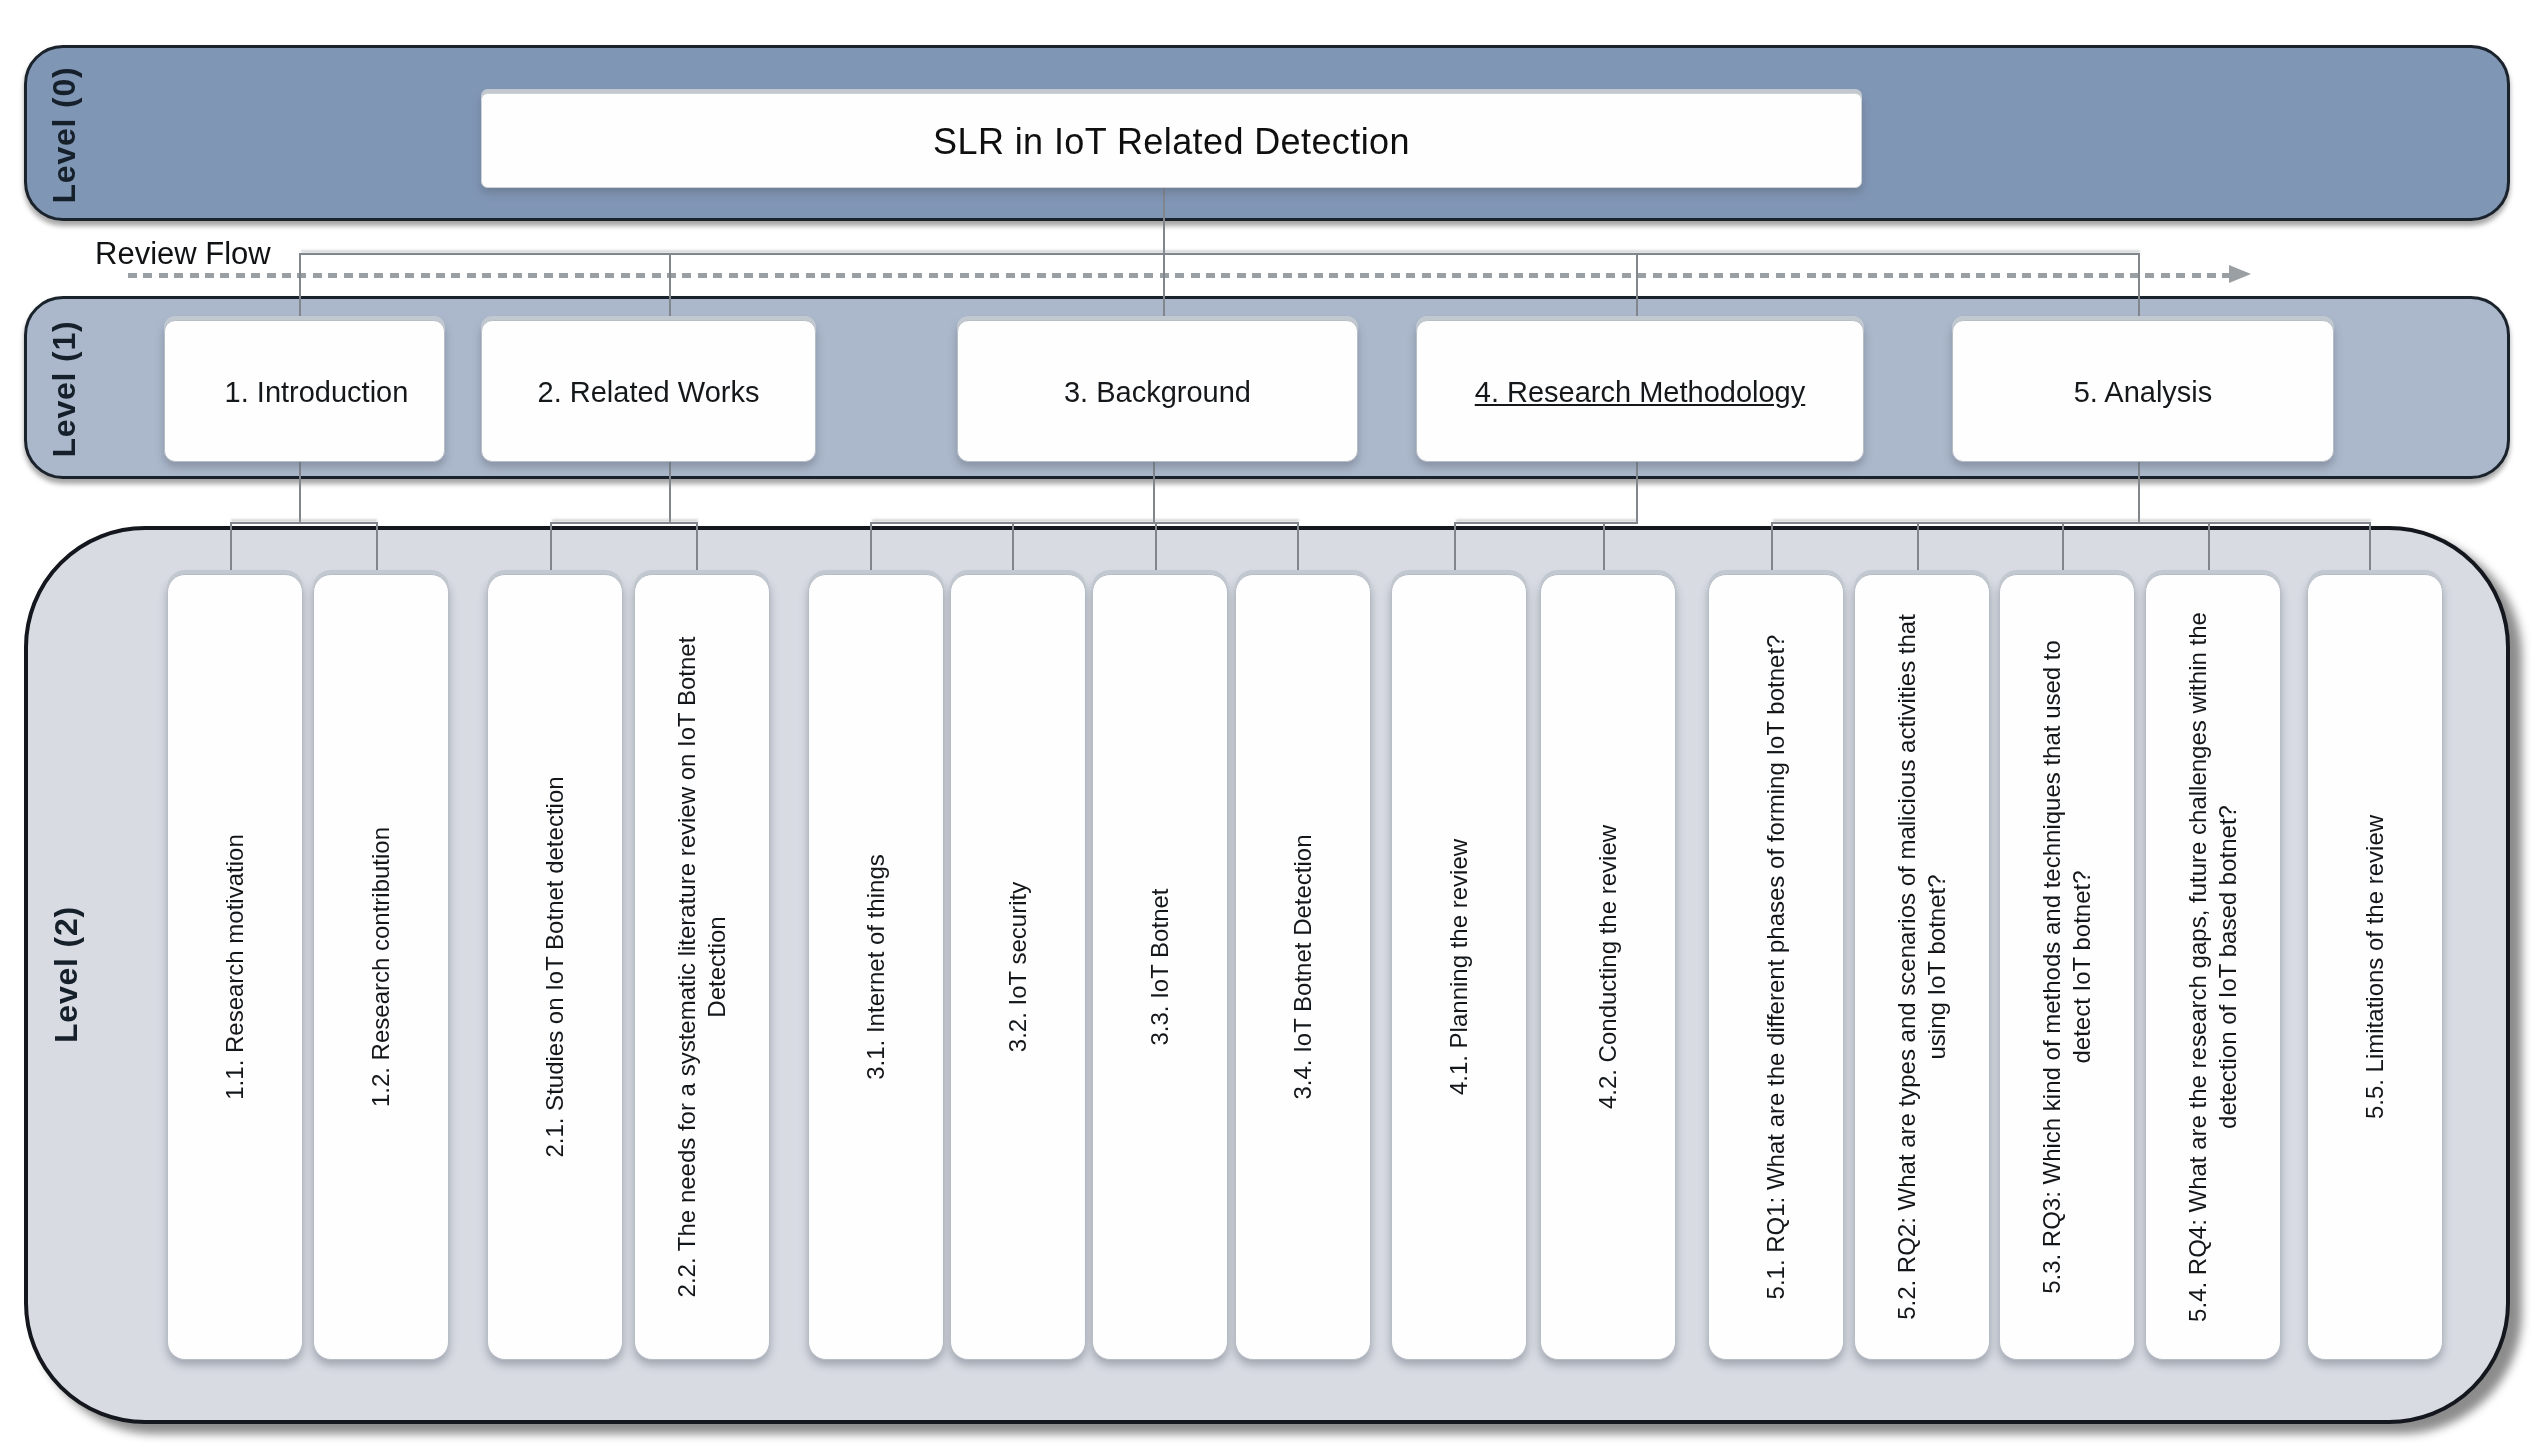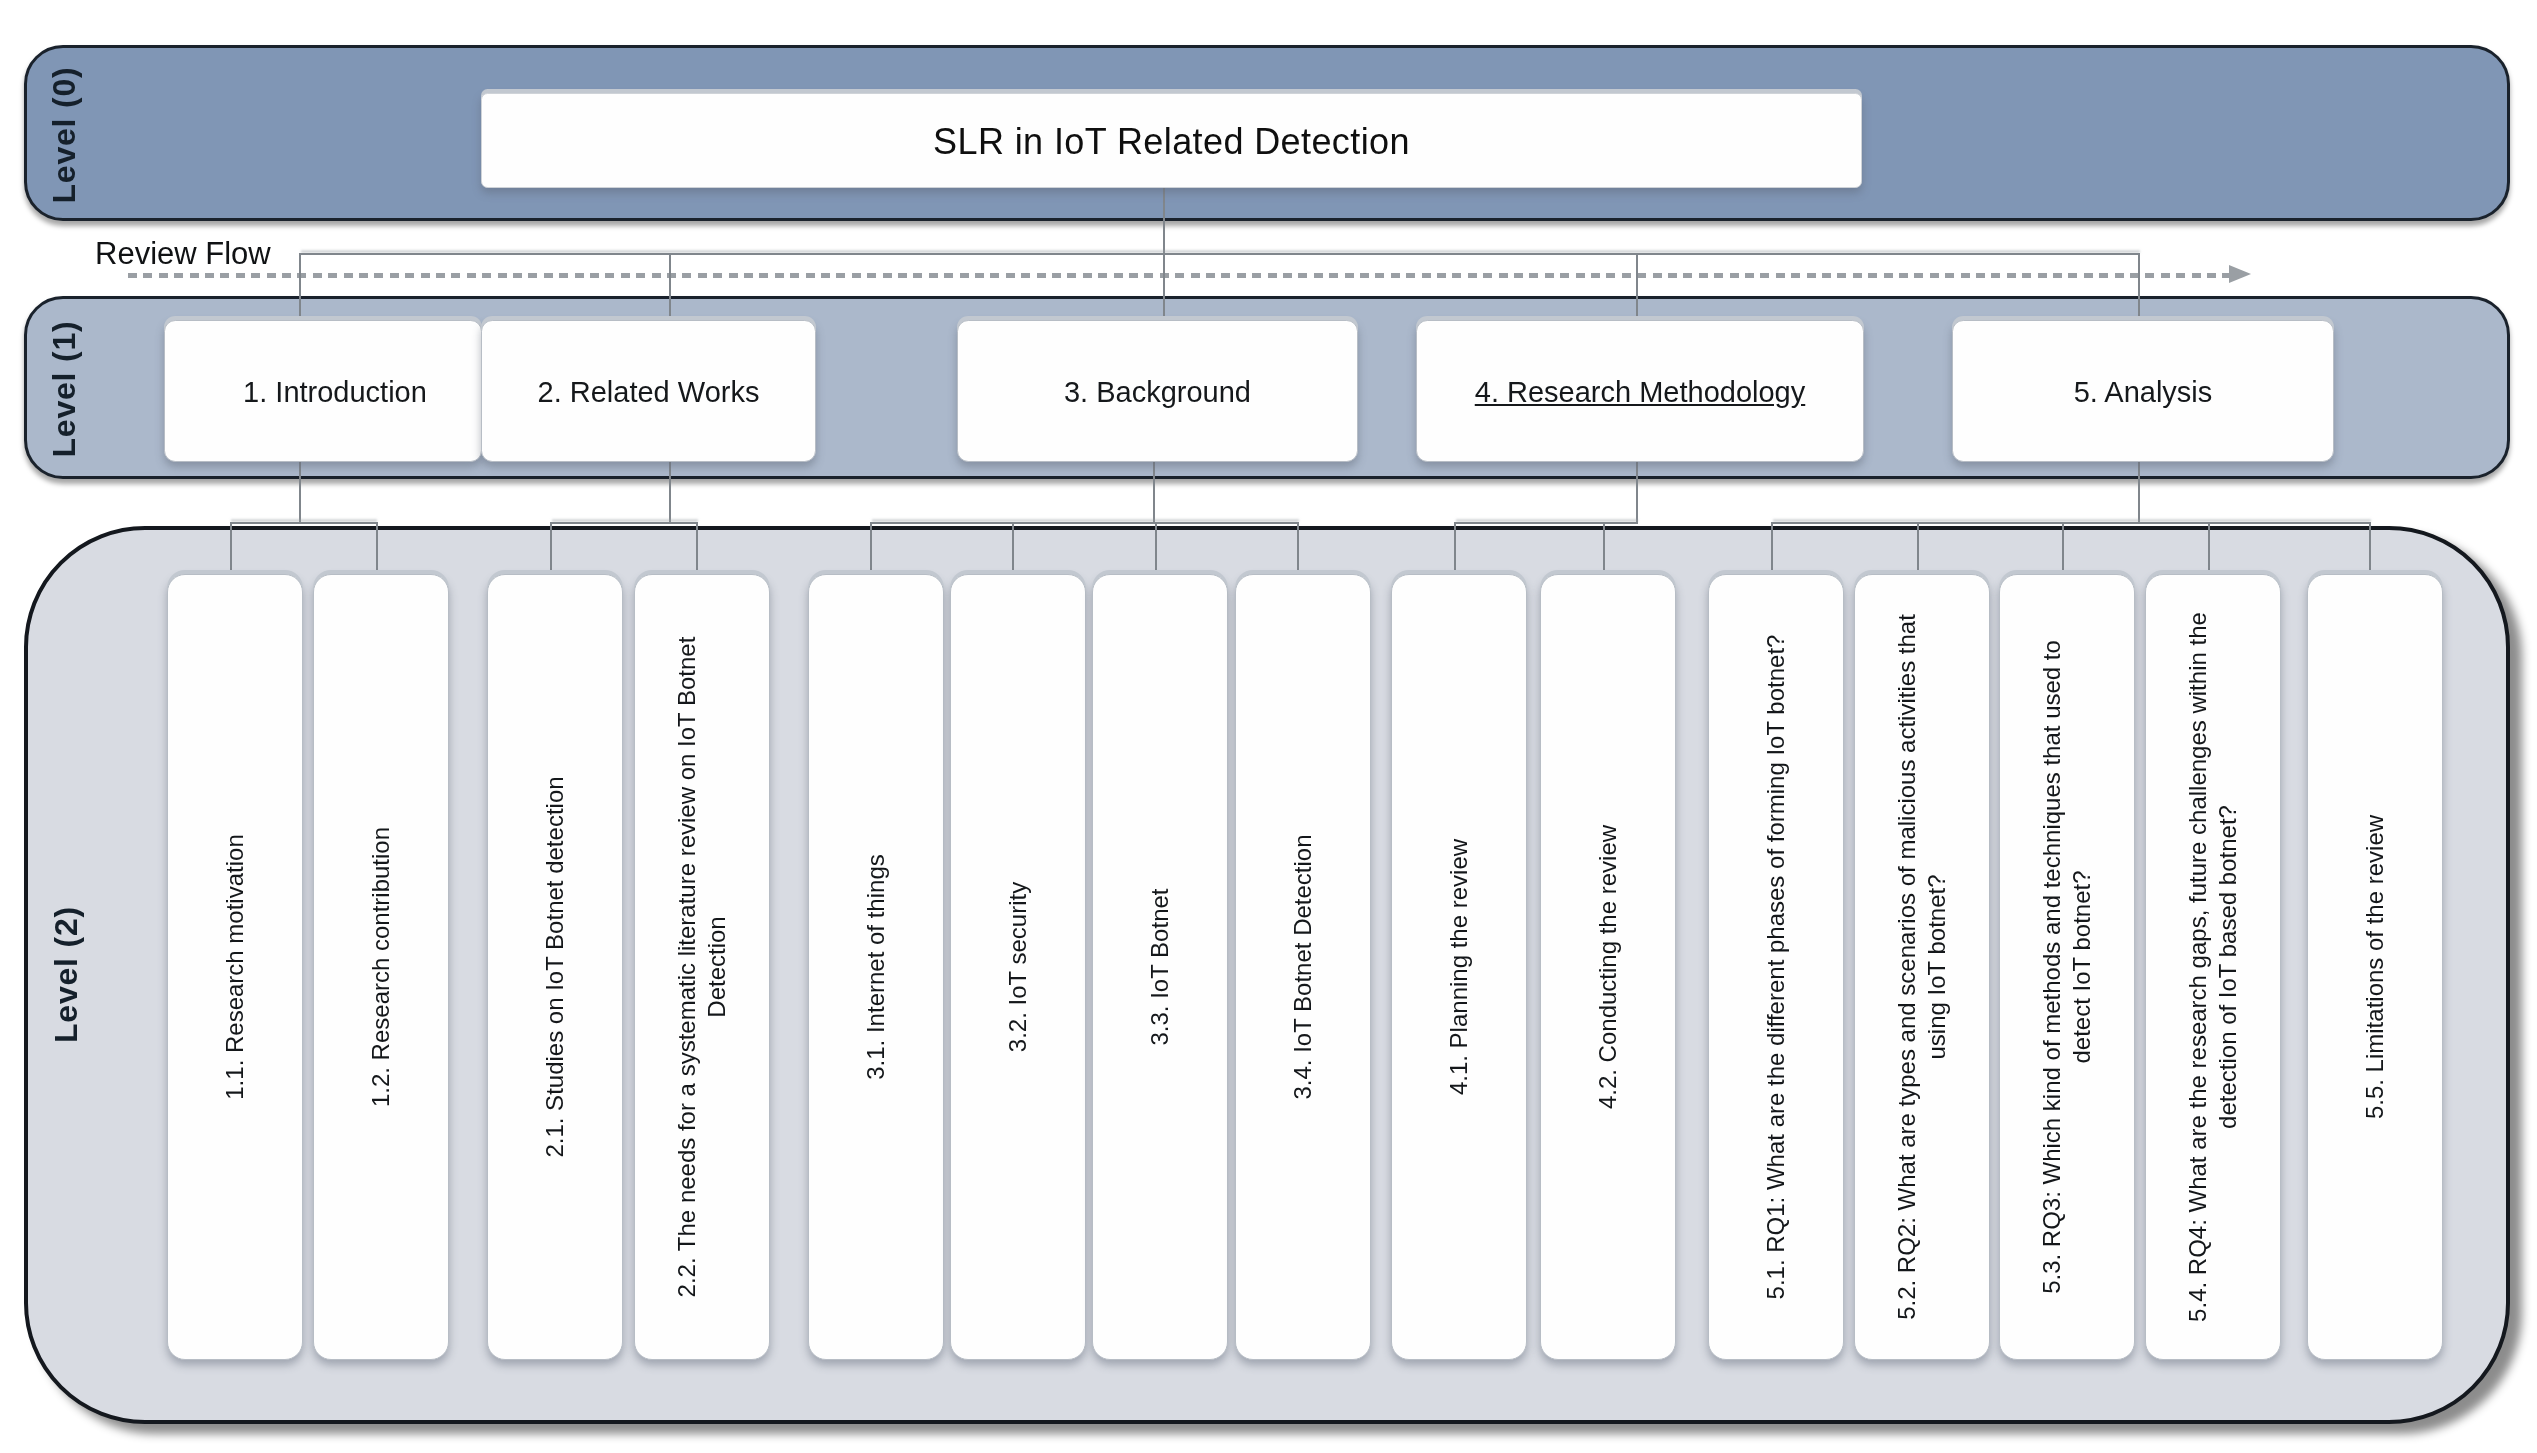--- a/index.html
+++ b/index.html
@@ -170,21 +170,21 @@
   <div class="cline v" style="left:1454px; top:522px; height:49px;"></div>
   <div class="cline v" style="left:1603px; top:522px; height:49px;"></div>
   <div class="cline v" style="left:1771px; top:522px; height:49px;"></div>
   <div class="cline v" style="left:1917px; top:522px; height:49px;"></div>
   <div class="cline v" style="left:2062px; top:522px; height:49px;"></div>
   <div class="cline v" style="left:2208px; top:522px; height:49px;"></div>
   <div class="cline v" style="left:2369px; top:522px; height:49px;"></div>
 
   <div class="band band1">
     <div class="band-label">Level (1)</div>
-    <div class="wbox l1box" style="left:137px; width:318px;padding-left:24px;">
+    <div class="wbox l1box" style="left:137px; width:281px;padding-left:24px;">
       <span>1. Introduction</span>
     </div>
     <div class="wbox l1box" style="left:454px; width:335px;">
       <span>2. Related Works</span>
     </div>
     <div class="wbox l1box" style="left:930px; width:401px;">
       <span>3. Background</span>
     </div>
     <div class="wbox l1box" style="left:1389px; width:448px;text-decoration:underline;">
       <span>4. Research Methodology</span>

